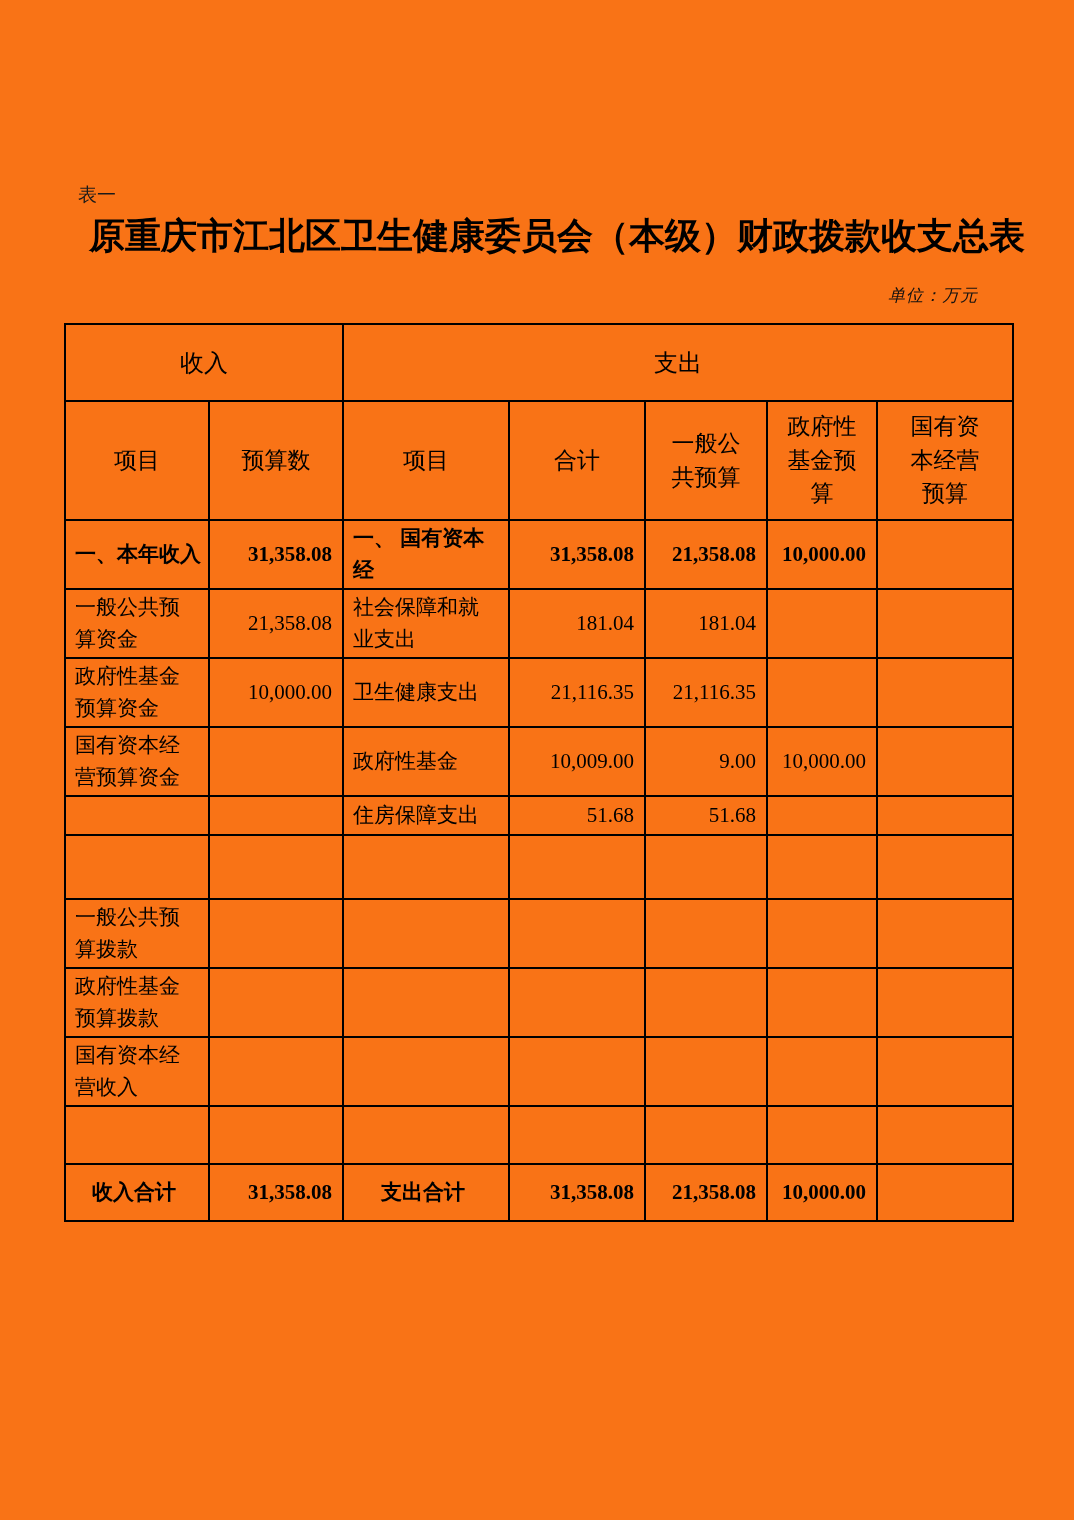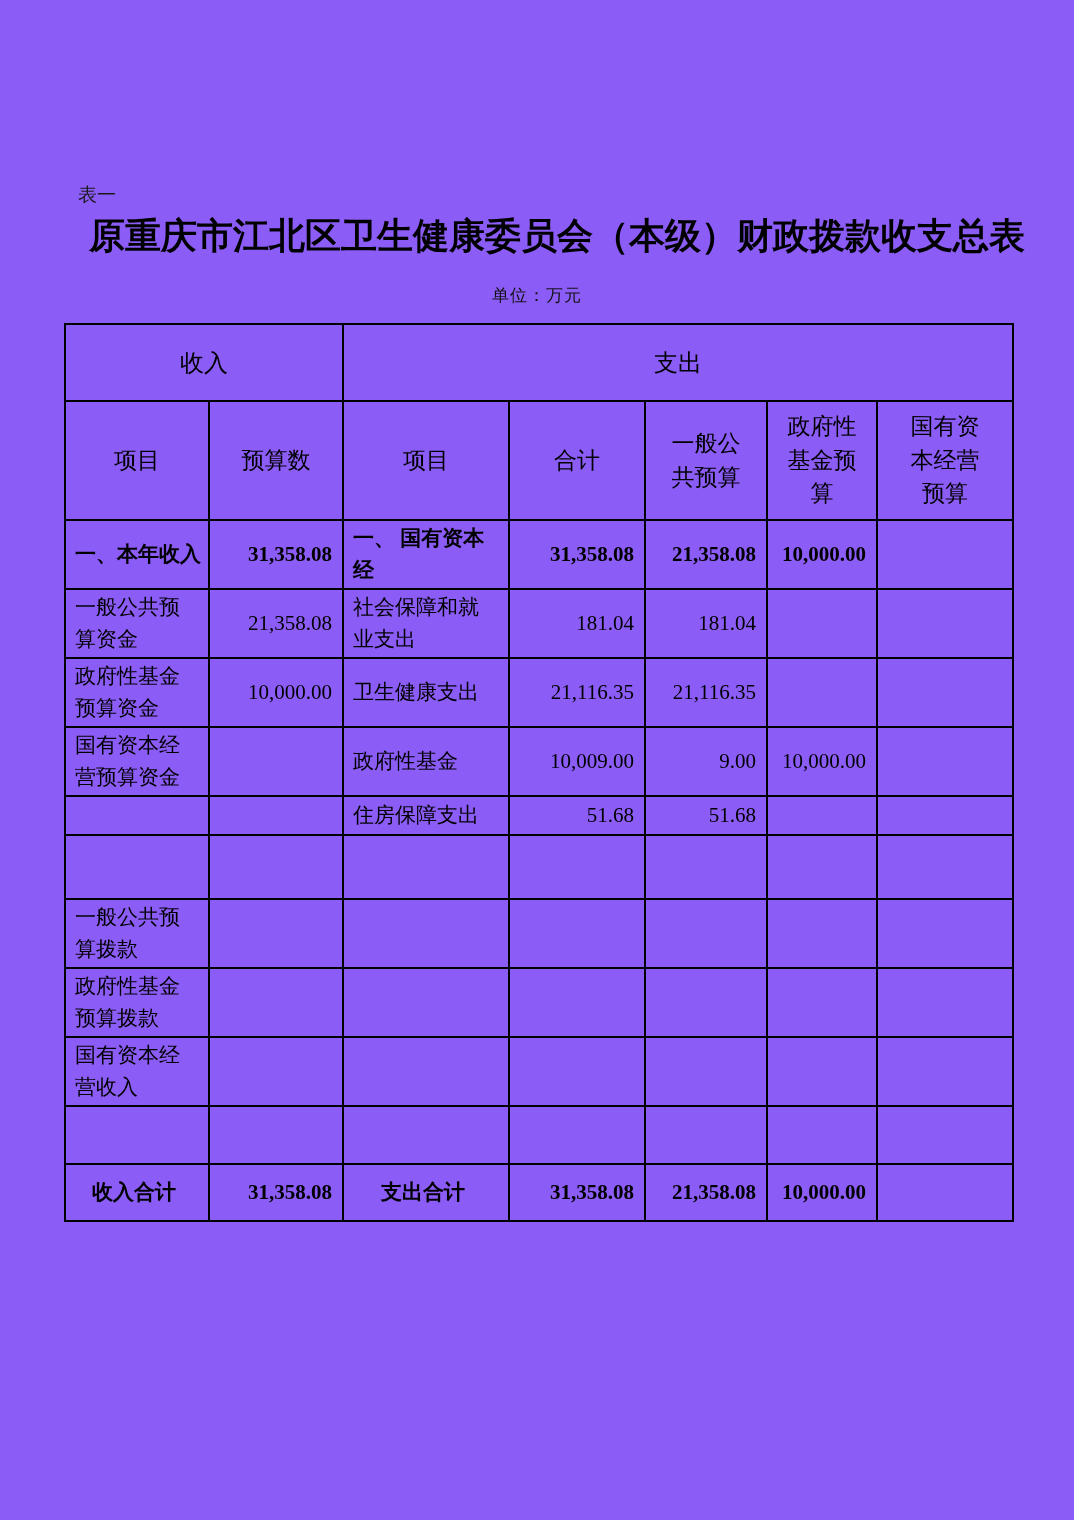--- a/index.html
+++ b/index.html
@@ -4,21 +4,21 @@
 <style>
   html, body {
     margin: 0;
     padding: 0;
     background: #ffffff;
   }
   .sheet {
     position: relative;
     width: 1074px;
     height: 1520px;
-    background: #8b5cf6;
+    background: #f97316;
     color: #000;
     font-family: "Liberation Serif", "DejaVu Serif", serif;
     overflow: hidden;
   }
   .tab-label {
     position: absolute;
     left: 78px;
     top: 182px;
     font-size: 19px;
     font-family: "Liberation Serif", "DejaVu Serif", serif;
@@ -33,29 +33,30 @@
     text-align: center;
     font-size: 36px;
     font-weight: bold;
     font-family: "Liberation Serif", "DejaVu Serif", serif;
     color: #000;
     line-height: 1.35;
     padding-left: 20px;
   }
   .unit-note {
     position: absolute;
-    left: 76px;
+    left: 56px;
     top: 284px;
     width: 948px;
-    text-align: center;
+    text-align: right;
     padding-right: 26px;
     box-sizing: border-box;
     font-size: 17px;
     letter-spacing: 1px;
     color: #111;
+    font-style: italic;
   }
   table.budget {
     position: absolute;
     left: 64px;
     top: 323px;
     width: 948px;
     border-collapse: collapse;
     table-layout: fixed;
   }
   table.budget th,

